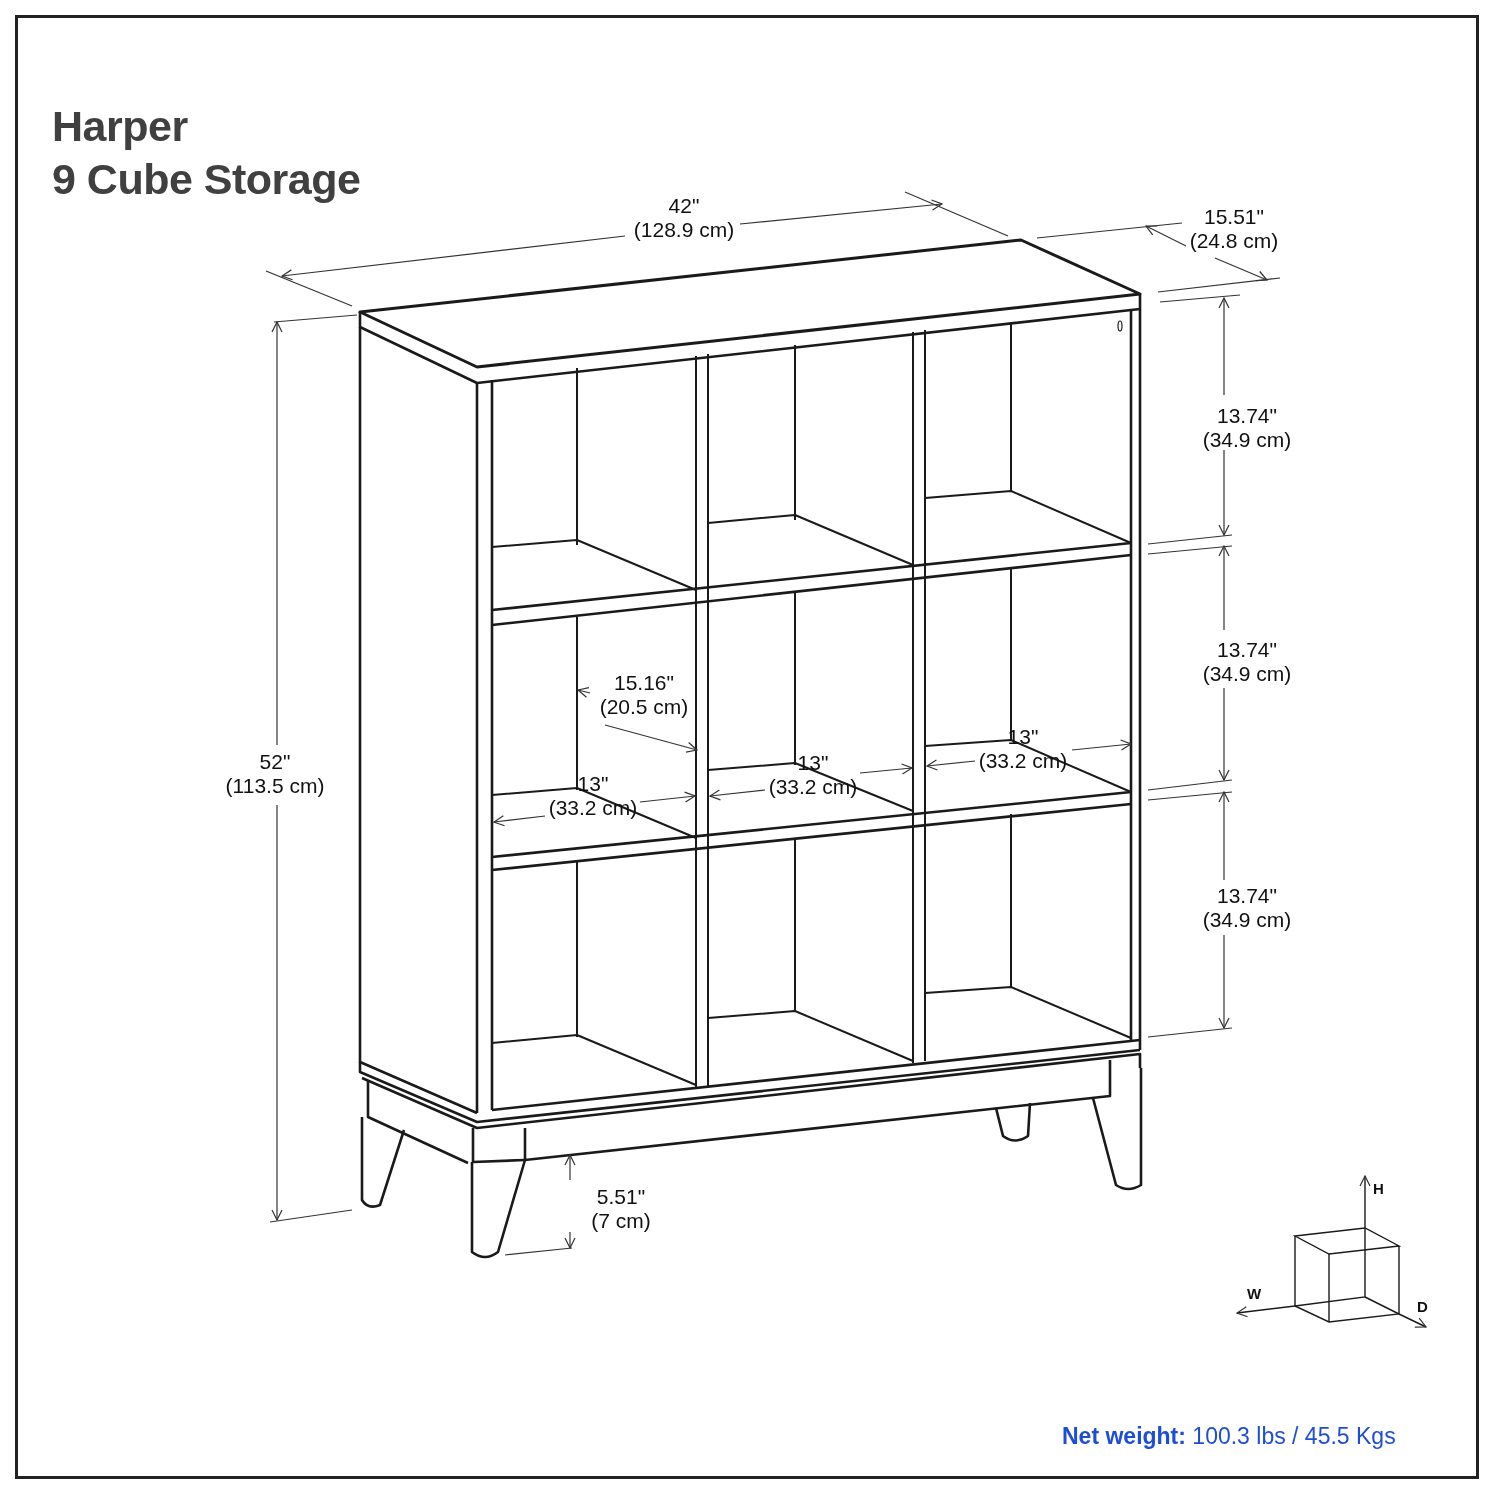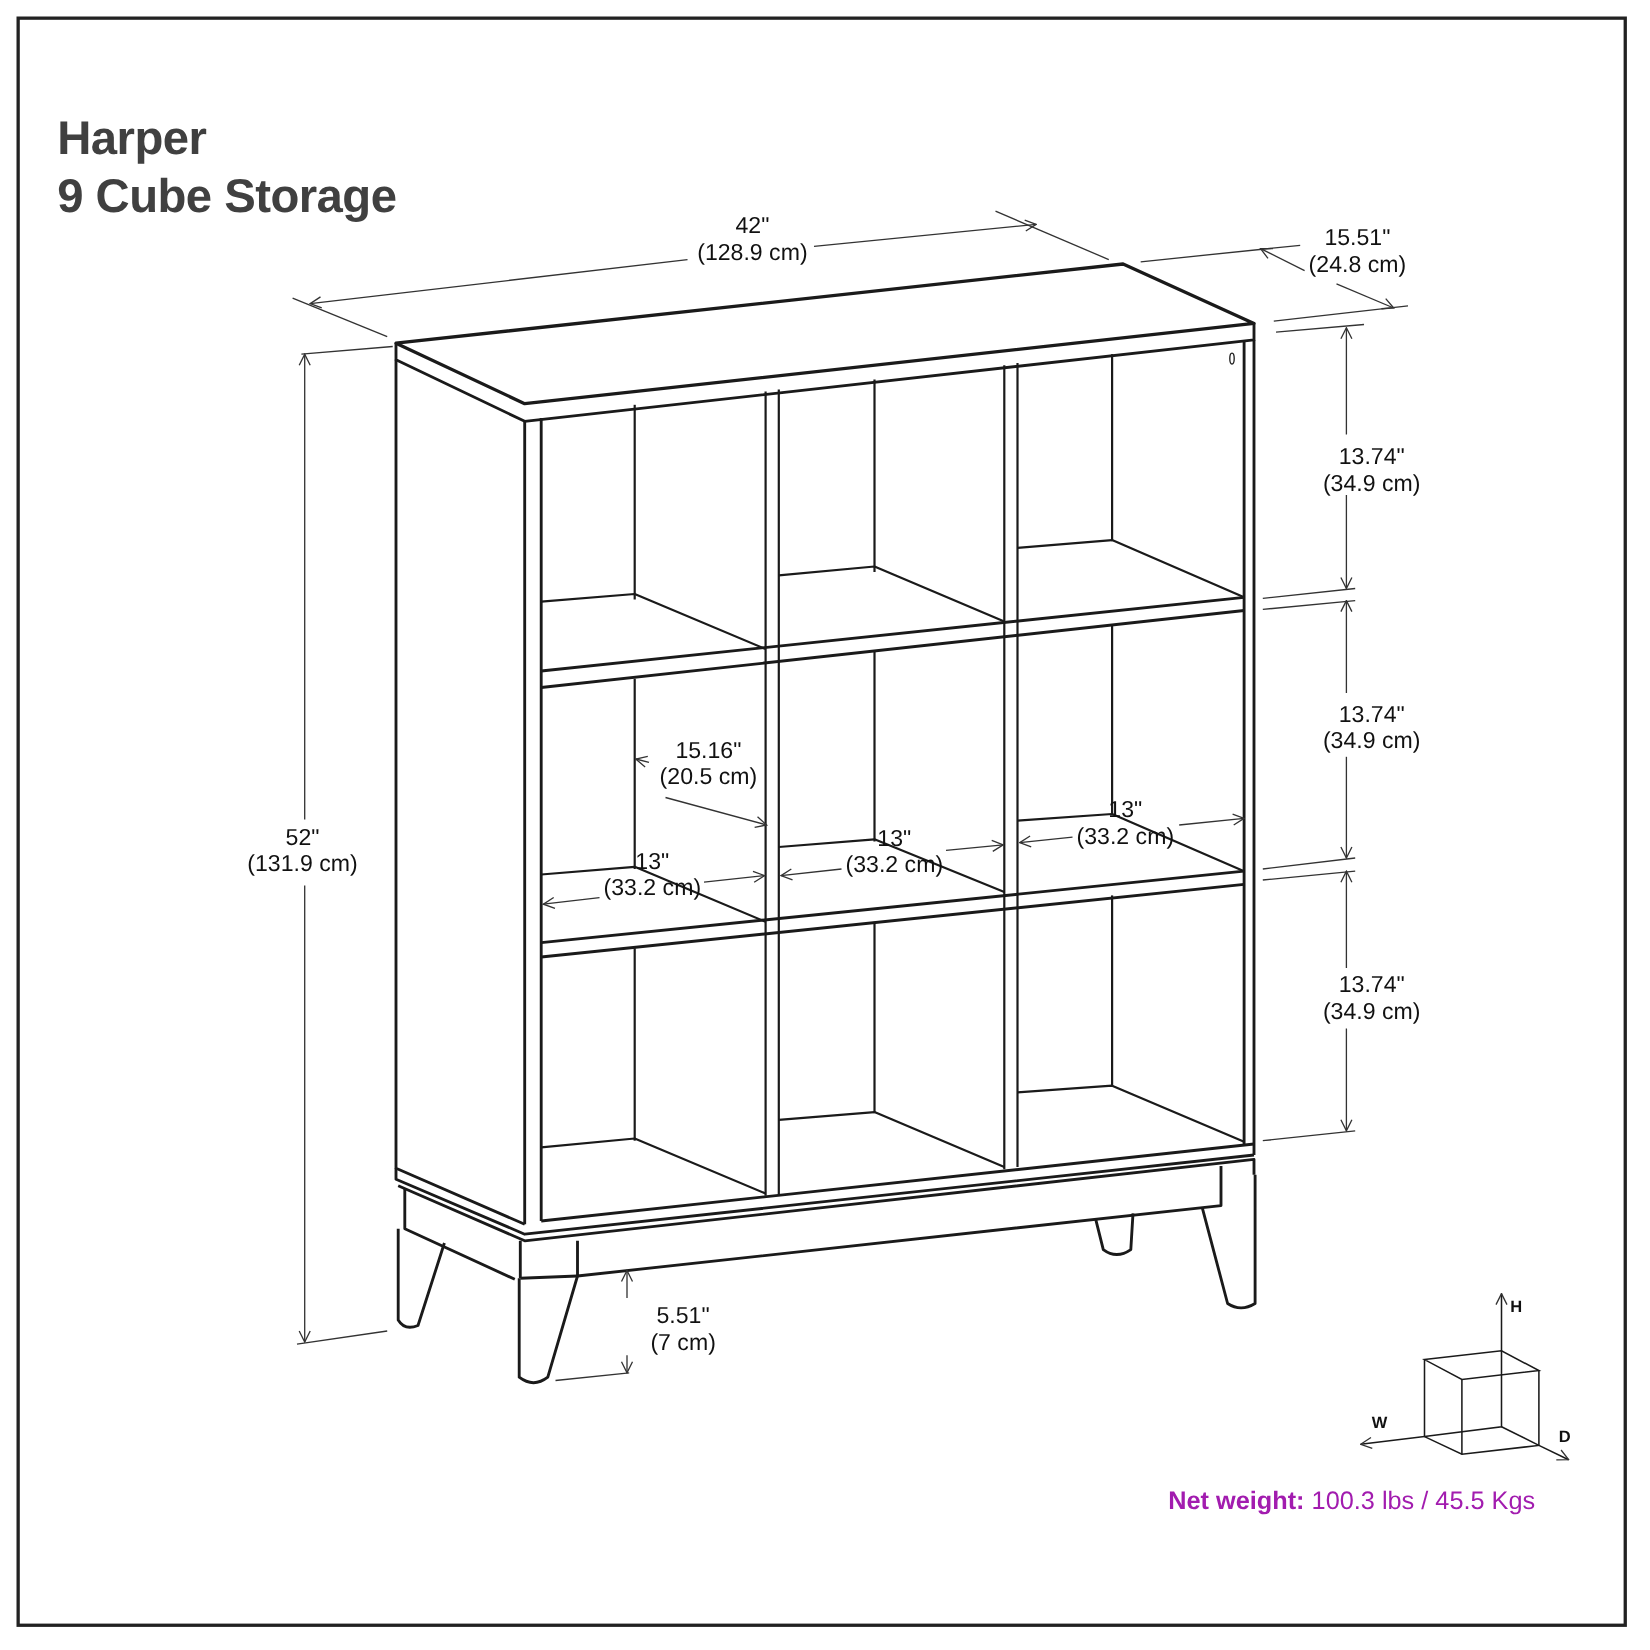--- a/index.html
+++ b/index.html
@@ -4,21 +4,21 @@
 <style>
   html, body { margin:0; padding:0; background:#ffffff; }
   body { width:1500px; height:1500px; position:relative; overflow:hidden; font-family:"Liberation Sans", "DejaVu Sans", sans-serif; color:#111; }
   .frame { position:absolute; left:15px; top:15px; width:1464px; height:1464px; border:3px solid #222; box-sizing:border-box; }
   .title { position:absolute; left:52px; top:52px; font-weight:bold; font-size:43px; line-height:53px; letter-spacing:-0.5px; color:#404040;margin-top:48px; }
   .title div { white-space:nowrap; }
   svg.drawing { position:absolute; left:0; top:0; }
   .dim { position:absolute; text-align:center; font-size:21px; line-height:24px; font-weight:500; color:#111; white-space:nowrap; transform:translateX(-50%); }
   .dim .cm { display:block; }
   .axis-label { position:absolute; font-weight:bold; font-size:15px; color:#111; }
-  .weight { position:absolute; left:1062px; top:1351px; font-size:23px; white-space:nowrap; color:#a21caf; }
+  .weight { position:absolute; left:1062px; top:1423px; font-size:23px; white-space:nowrap; color:#1d4ed8; }
   .weight b { font-weight:bold; }
 </style>
 </head>
 <body>
 
 <div class="frame"></div>
 
 <div class="title">
   <div>Harper</div>
   <div>9 Cube Storage</div>
@@ -150,21 +150,21 @@
 <div class="dim" style="left:684px; top:194px;">
   <span>42"</span>
   <span class="cm">(128.9 cm)</span>
 </div>
 <div class="dim" style="left:1234px; top:205px;">
   <span>15.51"</span>
   <span class="cm">(24.8 cm)</span>
 </div>
 <div class="dim" style="left:275px; top:750px;">
   <span>52"</span>
-  <span class="cm">(131.9 cm)</span>
+  <span class="cm">(113.5 cm)</span>
 </div>
 <div class="dim" style="left:1247px; top:404px;">
   <span>13.74"</span>
   <span class="cm">(34.9 cm)</span>
 </div>
 <div class="dim" style="left:1247px; top:638px;">
   <span>13.74"</span>
   <span class="cm">(34.9 cm)</span>
 </div>
 <div class="dim" style="left:1247px; top:884px;">

